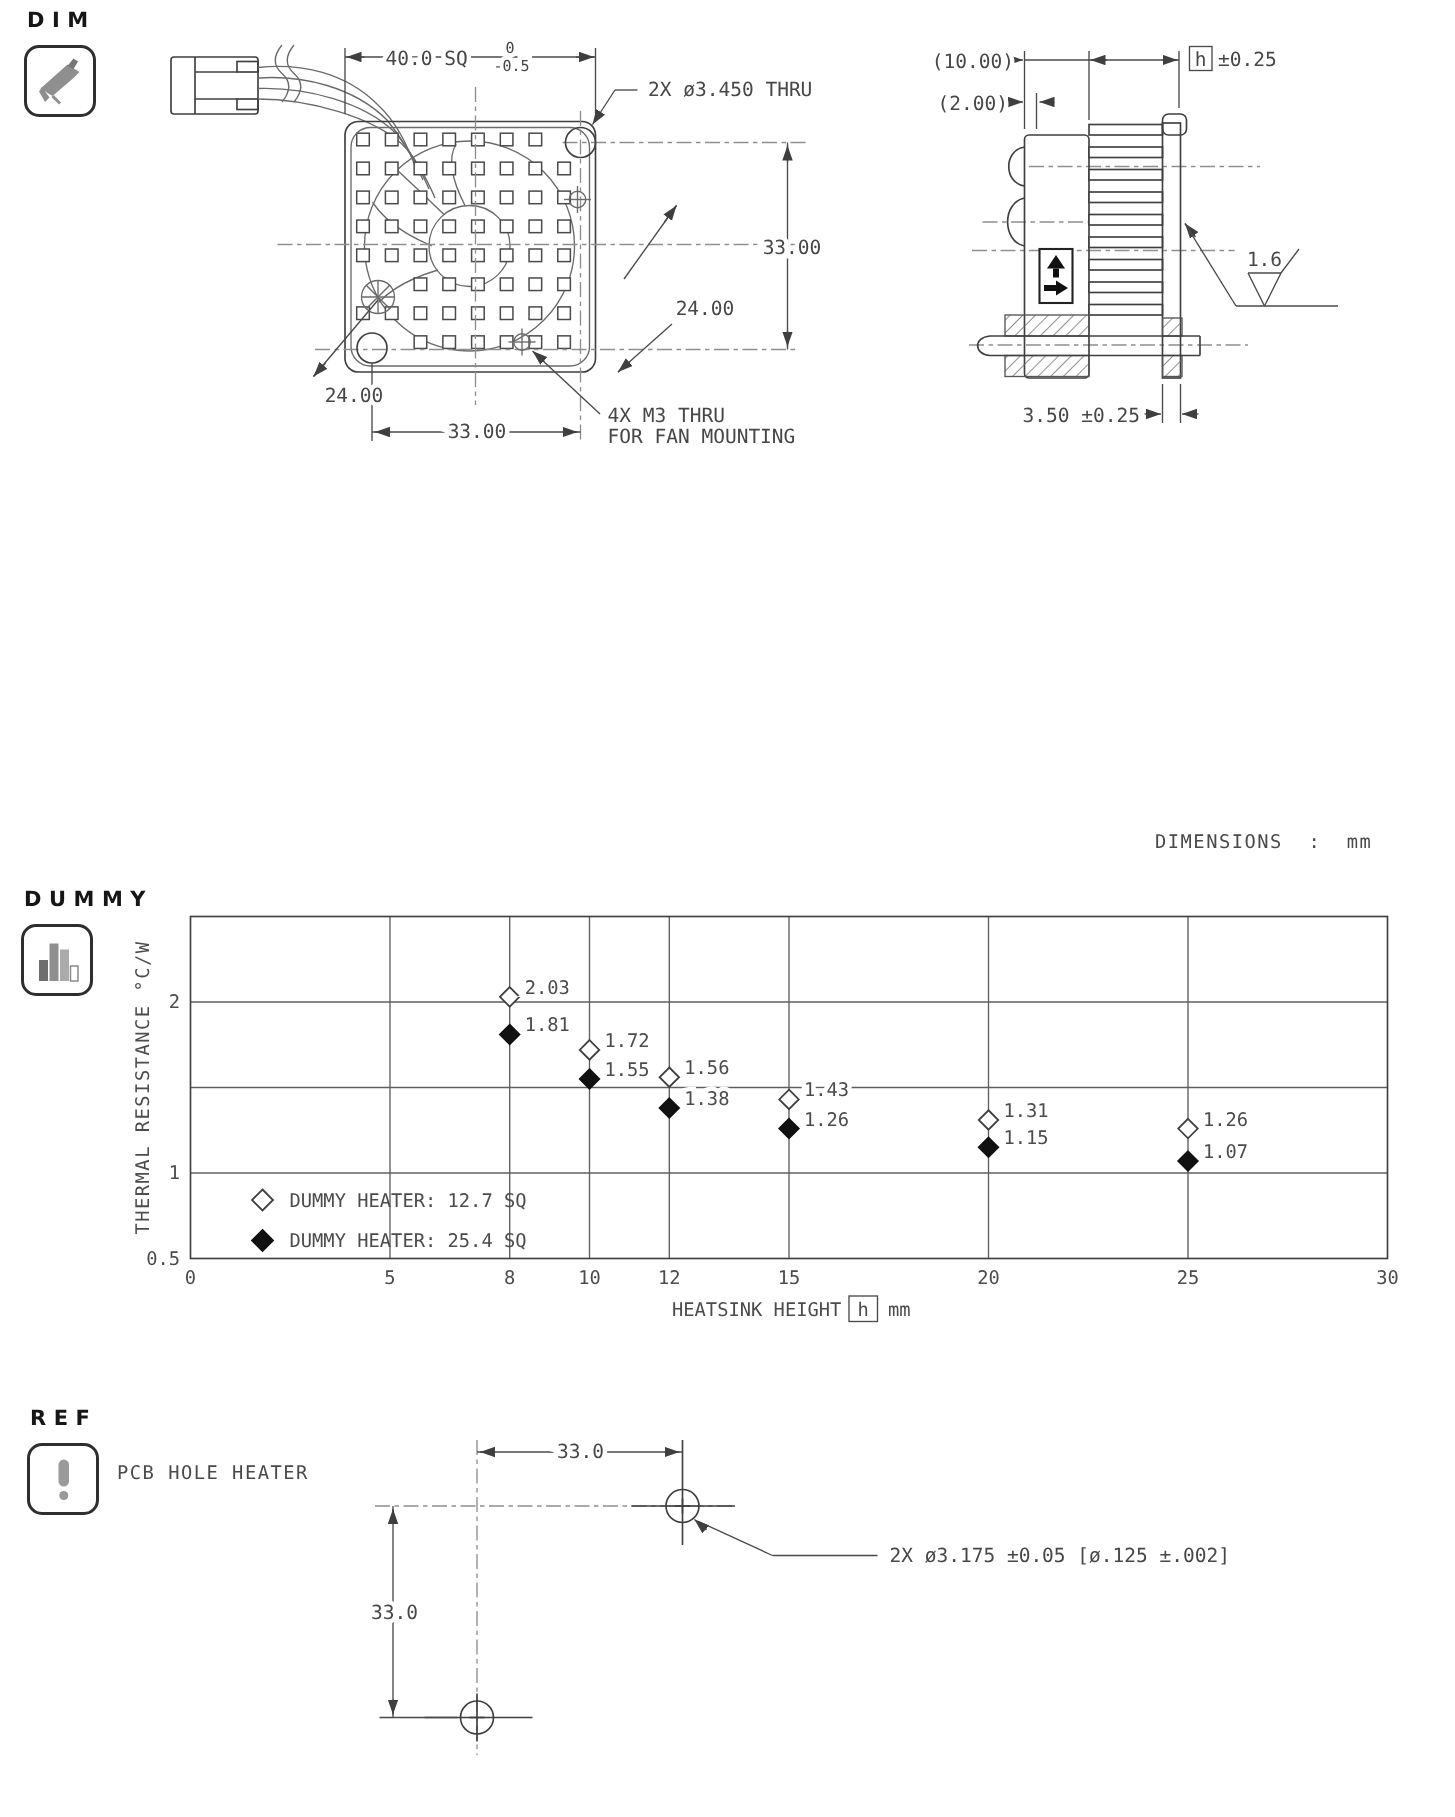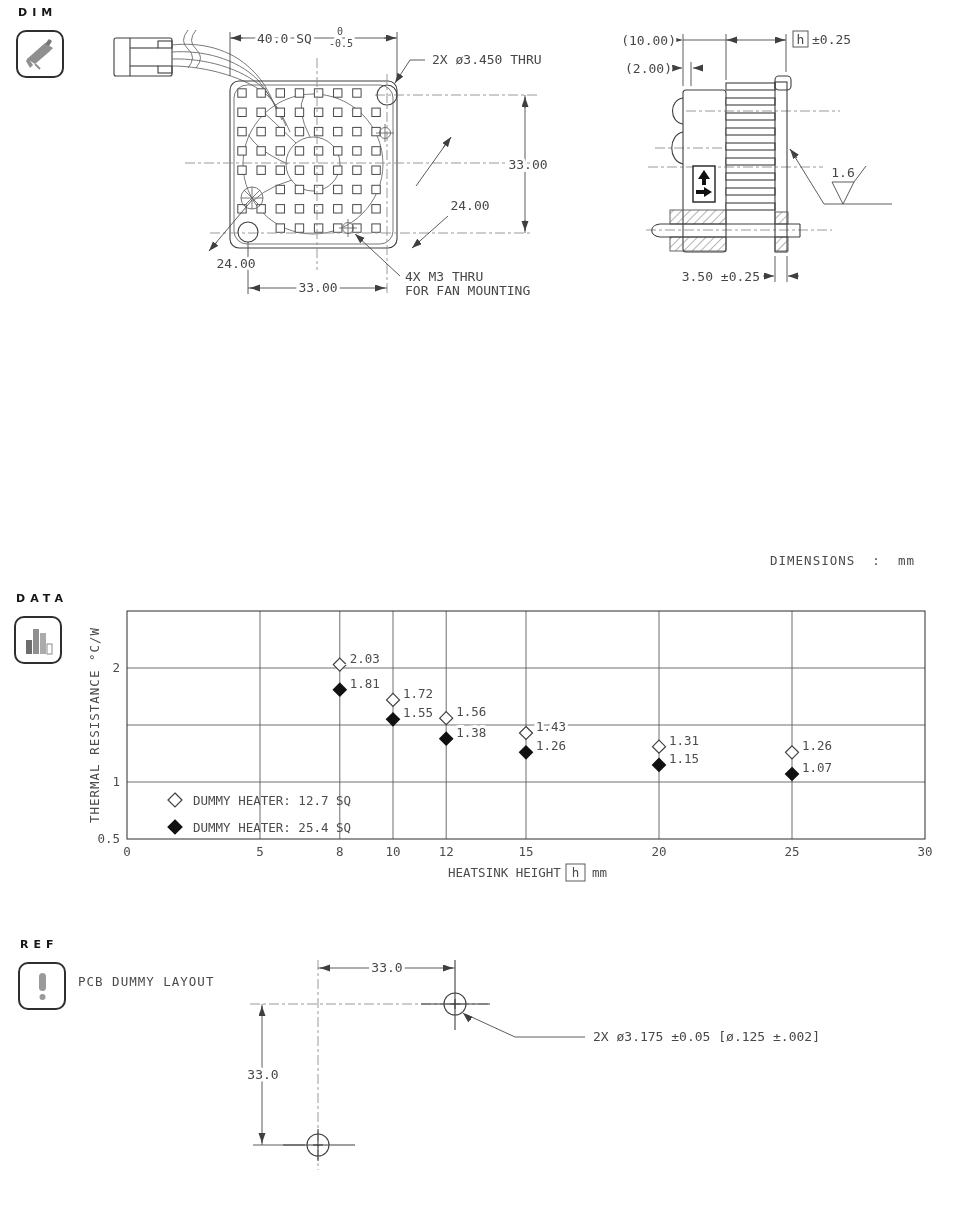--- a/index.html
+++ b/index.html
@@ -1,19 +1,19 @@
 <!DOCTYPE html>
 <html><head>
 <meta charset="utf-8">
 <style>
   html,body{margin:0;padding:0;background:#fff;}
   #page{position:relative;width:970px;height:1211px;background:#fff;overflow:hidden;
         font-family:"DejaVu Sans Mono",monospace;color:#474747;}
   .sec-label{position:absolute;font-family:"DejaVu Sans",sans-serif;font-weight:600;
-        font-size:11px;letter-spacing:5px;color:#161616;}
+        font-size:14px;letter-spacing:5px;color:#161616;}
   .icon-box{position:absolute;width:44px;height:44px;border:2.2px solid #2e2e2e;border-radius:10px;
         display:flex;align-items:center;justify-content:center;background:#fff;}
   .cad-note{position:absolute;font-size:12.5px;color:#4a4a4a;white-space:pre;letter-spacing:1px;}
   svg{position:absolute;overflow:visible;}
   svg text{font-family:"DejaVu Sans Mono",monospace;font-size:13px;fill:#474747;}
   text.halo{stroke:#fff;stroke-width:6px;paint-order:stroke;}
   text.tol{font-size:10px;}
   .thin{stroke:#3f3f3f;stroke-width:1.1;fill:none;}
   .lite{stroke:#6a6a6a;stroke-width:0.9;fill:none;}
   .cl{stroke:#8f8f8f;stroke-width:0.9;fill:none;stroke-dasharray:10 3 3 3;}
@@ -288,21 +288,21 @@
     <text class="halo" x="76" y="25" text-anchor="end">(10.00)</text>
     <text class="halo" x="72" y="53" text-anchor="end">(2.00)</text>
     <text x="200.5" y="24" text-anchor="middle">h</text>
     <text class="halo" x="212" y="24">±0.25</text>
     <text class="halo" x="243" y="157" text-anchor="middle">1.6</text>
     <text class="halo" x="160" y="261" text-anchor="end">3.50 ±0.25</text>
   </svg>
 
   <div class="cad-note" style="left:770px;top:553px;width:170px;">DIMENSIONS  :  mm</div>
 
-  <div class="sec-label" style="left:16px;top:592px;">DATA</div>
+  <div class="sec-label" style="left:16px;top:592px;">DUMMY</div>
   <div class="icon-box" style="left:14px;top:616px;">
     <svg width="34" height="34" viewBox="0 0 34 34" style="position:static">
       <rect x="5" y="17" width="6" height="14" fill="#6e6e6e"></rect>
       <rect x="12" y="6" width="6" height="25" fill="#8f8f8f"></rect>
       <rect x="19" y="10" width="6" height="21" fill="#ababab"></rect>
       <rect x="26" y="21" width="5" height="10" fill="#fff" stroke="#8a8a8a"></rect>
     </svg>
   </div>
 
   <svg id="chart-svg" style="left:85px;top:598px;" width="860" height="300" viewBox="0 0 860 300">
@@ -364,21 +364,21 @@
       <text x="108" y="233.5">DUMMY HEATER: 25.4 SQ</text>
     </svg>
 
   <div class="sec-label" style="left:20px;top:938px;text-align:center;">REF</div>
   <div class="icon-box" style="left:18px;top:962px;">
     <svg width="34" height="34" viewBox="0 0 34 34" style="position:static">
       <rect x="14" y="4" width="7" height="18" rx="3.5" fill="#9a9a9a"></rect>
       <circle cx="17.5" cy="28" r="3" fill="#9a9a9a"></circle>
     </svg>
   </div>
-  <div class="cad-note" style="left:78px;top:974px;">PCB DUMMY LAYOUT</div>
+  <div class="cad-note" style="left:78px;top:974px;">PCB HOLE HEATER</div>
 
   <svg style="left:225px;top:945px;" width="660" height="266" viewBox="0 0 660 266">
     <g class="cl">
       <line x1="93" y1="15" x2="93" y2="225"></line>
       <line x1="25" y1="59" x2="265" y2="59"></line>
     </g>
     <g class="thin">
       <circle cx="230" cy="59" r="11"></circle>
       <line x1="230" y1="15" x2="230" y2="85"></line>
       <line x1="196" y1="59" x2="265" y2="59"></line>

